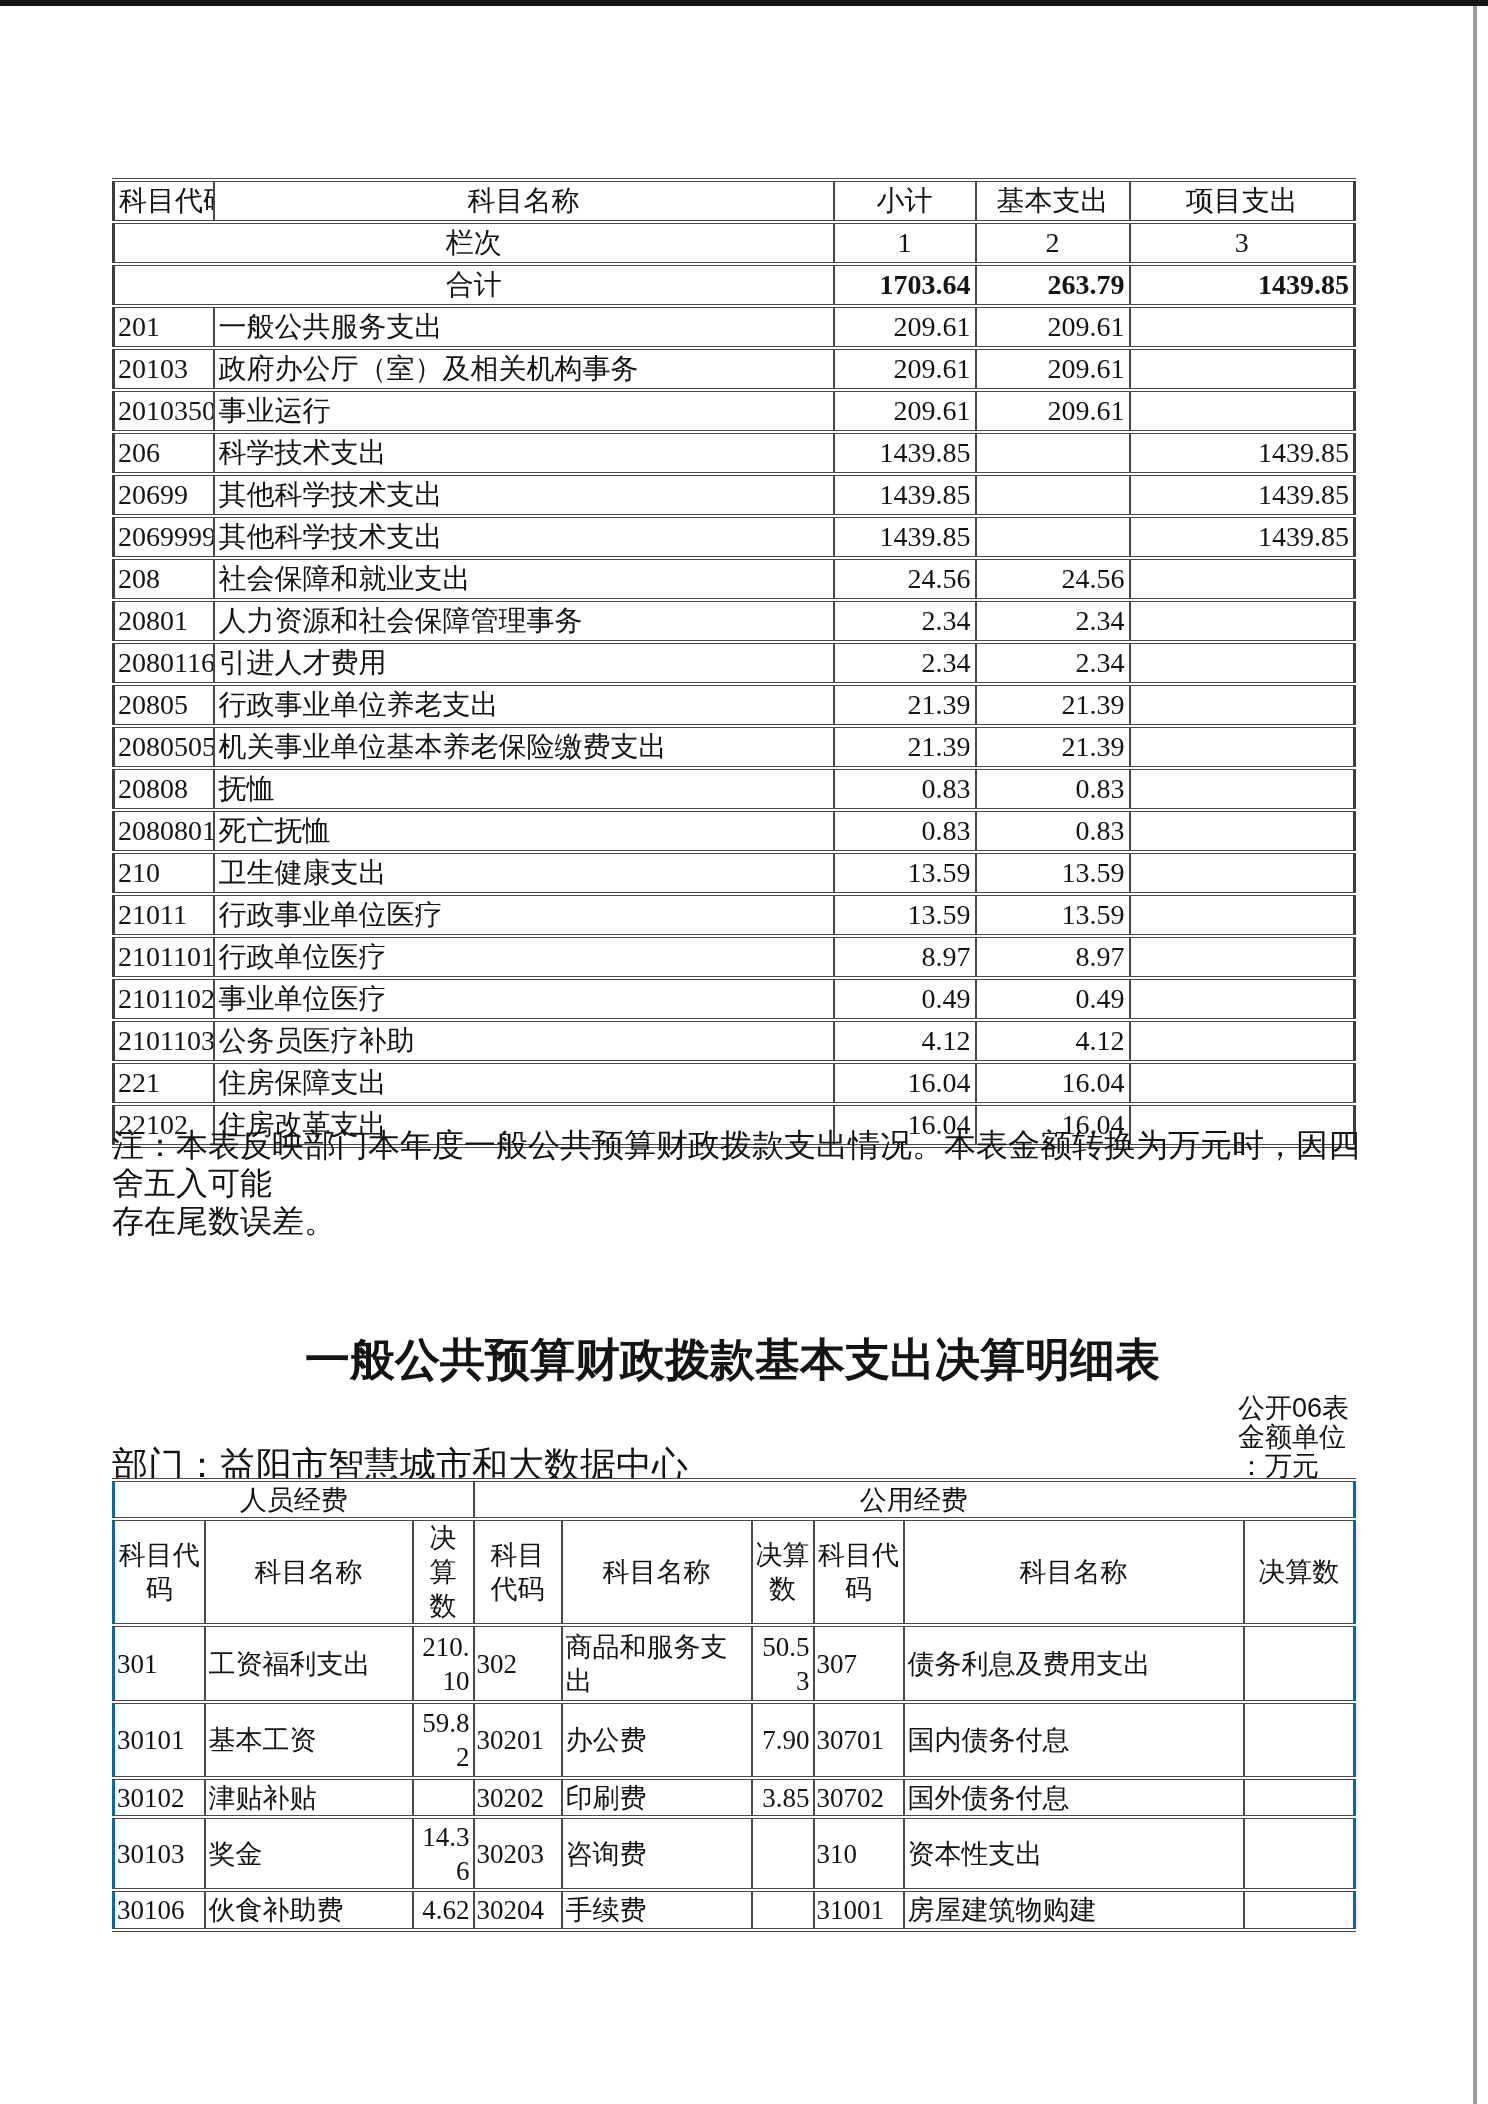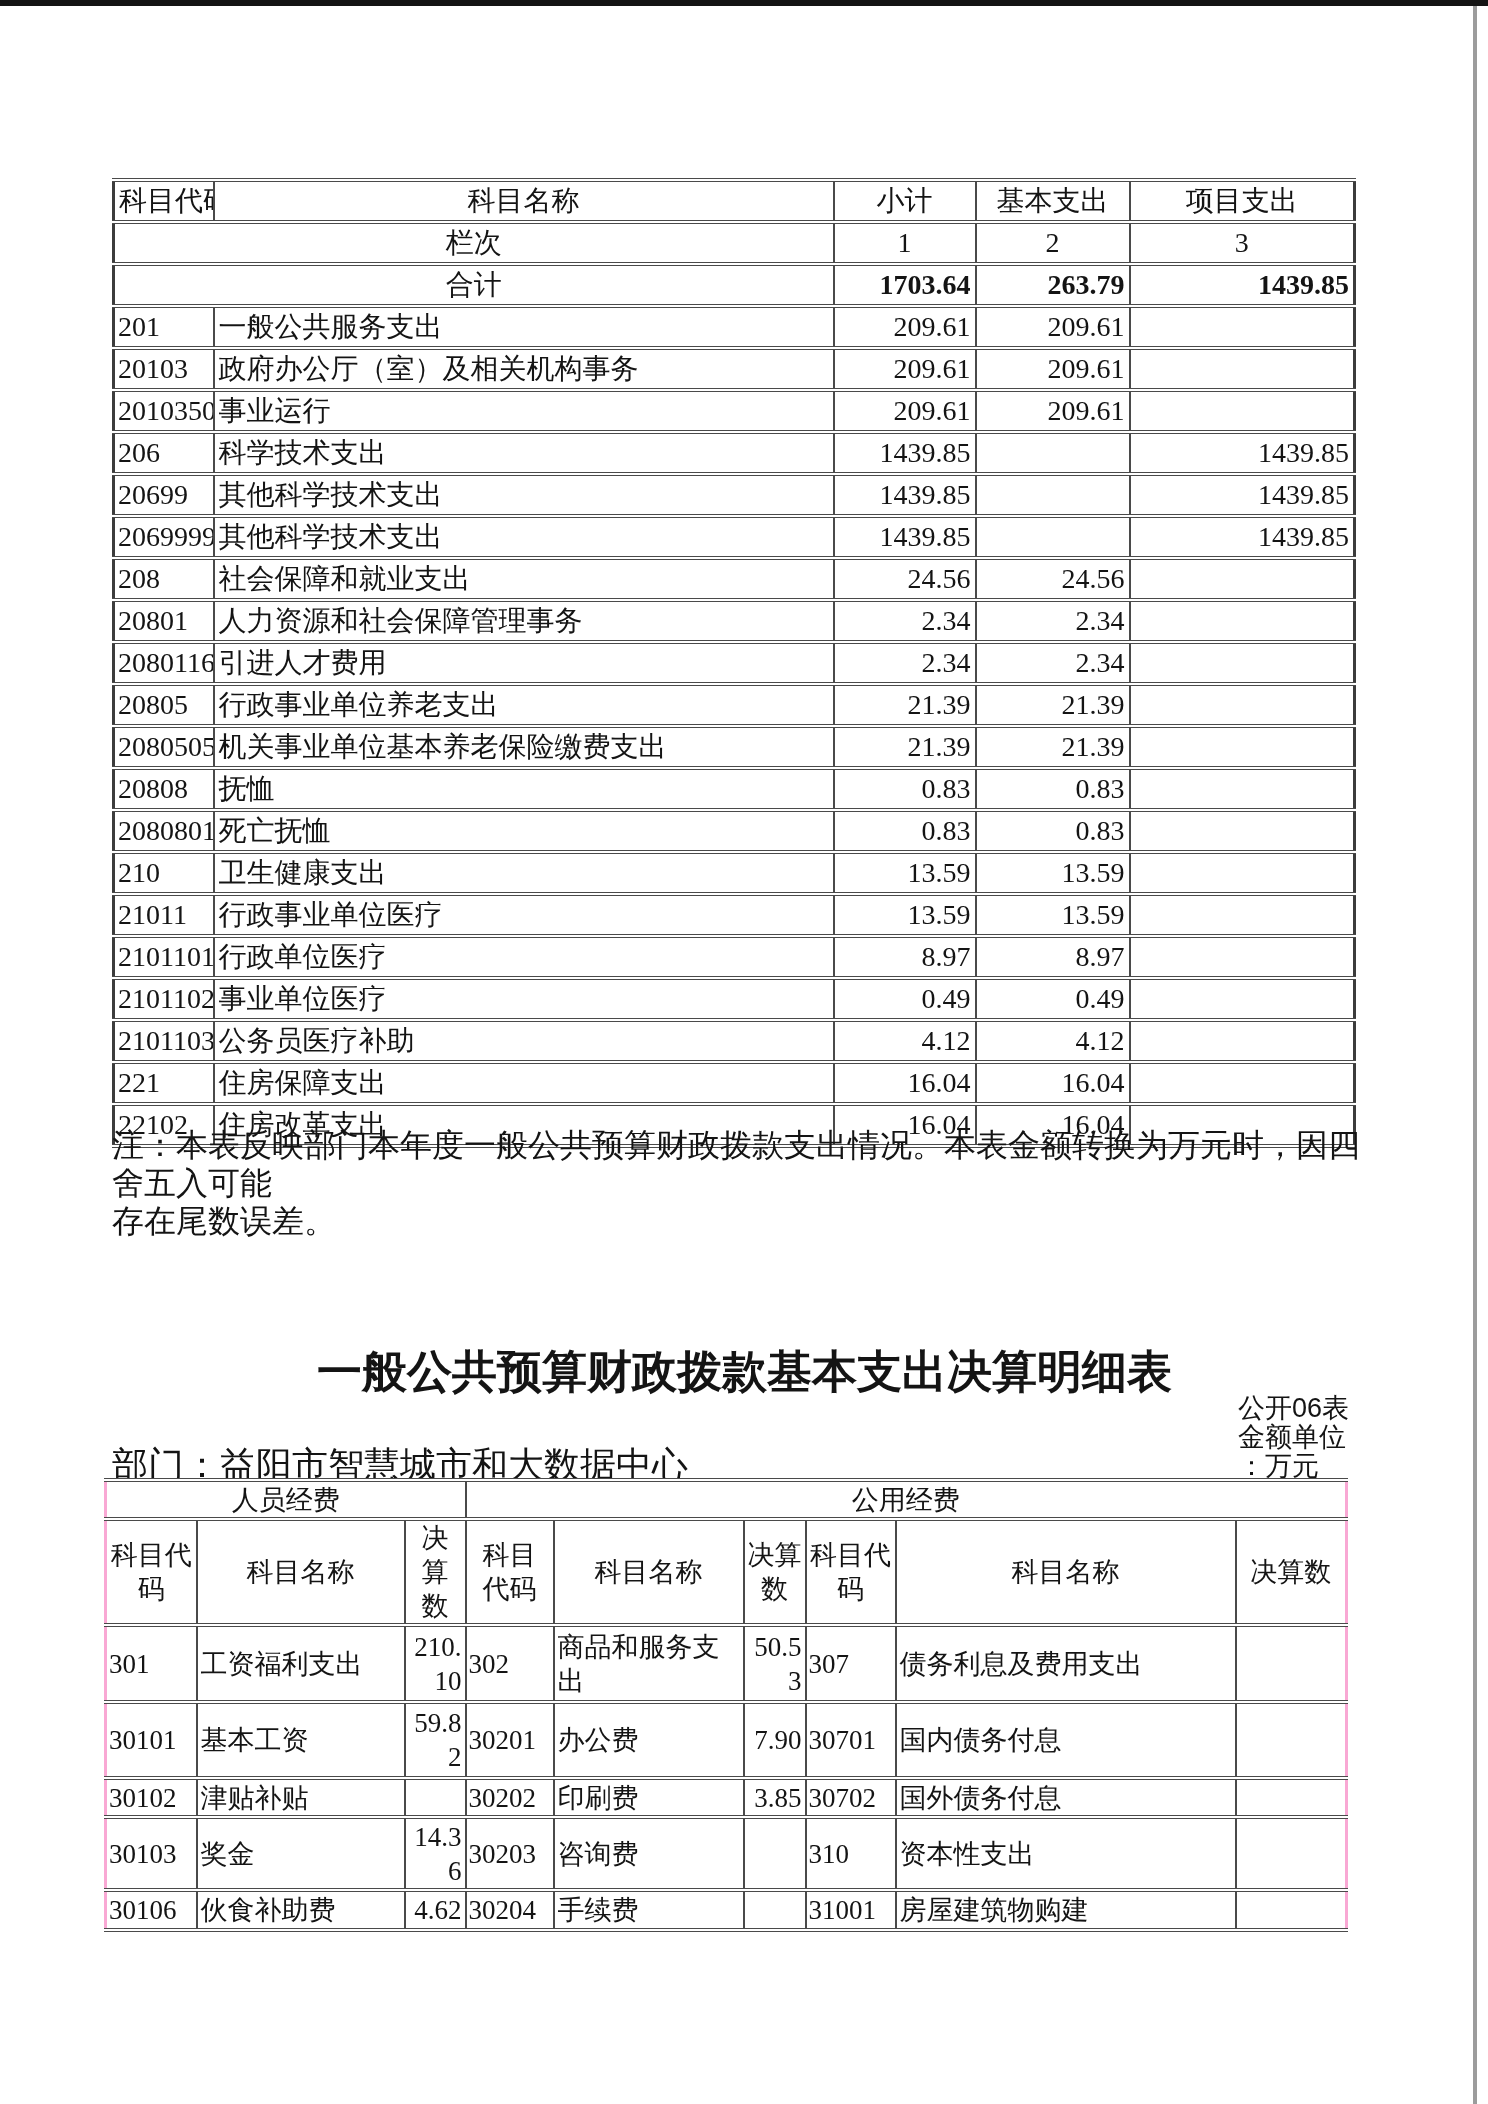--- a/index.html
+++ b/index.html
@@ -22,29 +22,29 @@
   .t1 tr.total{height:40px;}
   .t1 .c{text-align:center;}
   .t1 .num{text-align:right;}
   .t1 .b{font-weight:bold;}
   .t1 .code{padding-left:3px;margin-left:23px;}
 
   
   .note{position:absolute;left:112px;top:1126px;width:1270px;font-size:32px;line-height:38px;}
 
   
-  .title2{position:absolute;left:112px;top:1330px;width:1241px;margin:12px;text-align:center;
+  .title2{position:absolute;left:112px;top:1330px;width:1241px;margin:0;text-align:center;
           font-family:"Liberation Sans","DejaVu Sans",sans-serif;font-weight:bold;font-size:45px;}
   .pubmeta{position:absolute;left:1238px;top:1394px;width:118px;text-align:left;
            font-family:Liberation Sans, sans-serif;font-size:27px;line-height:29px;}
   .dept{position:absolute;left:112px;top:1441px;
         font-family:"Liberation Sans","DejaVu Sans",sans-serif;font-size:36px;}
 
   
-  .t2{left:104px;top:1478px;width:1241px;font-size:27px;border:3px solid #f9a8d4;}
+  .t2{left:112px;top:1478px;width:1241px;font-size:27px;border:3px solid #0369a1;}
   .t2 td{border-left:2px solid #4a4a4a;border-right:2px solid #4a4a4a;
          border-top:4px double #4a4a4a;border-bottom:4px double #4a4a4a;
          padding:0 3px;vertical-align:middle;line-height:34px;word-break:break-all;}
   .t2 tr.gh{height:39px;}
   .t2 tr.h2{height:73px;}
   .t2 .c{text-align:center;}
   .t2 .v{text-align:right;}
   .t2 .code{padding-left:2px;}
   .t2 tr.r0{height:77px;}
   .t2 tr.r1{height:76px;}

